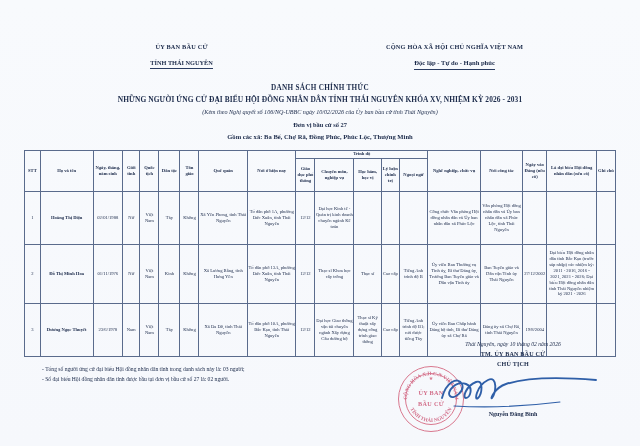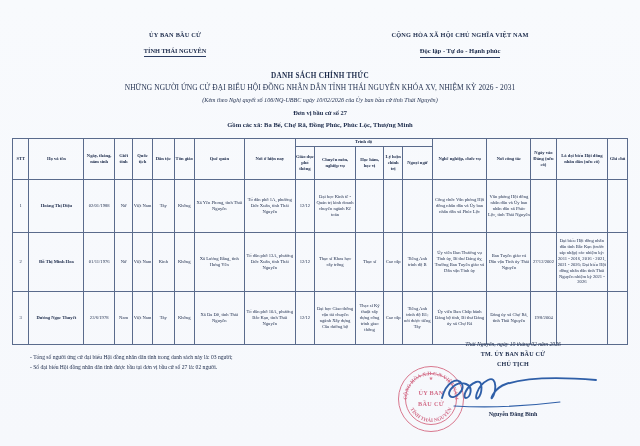--- a/index.html
+++ b/index.html
@@ -7,21 +7,21 @@
     width:640px;height:446px;
     background:#f7f9fc;
     font-family:"Liberation Serif", serif;
     color:#1b2a4a;
     overflow:hidden;
     position:relative;
   }
   .page{
     position:absolute;inset:0;
     background:linear-gradient(180deg,#f8fafd 0%,#f6f8fc 100%);
-    padding:4px;
+    padding:16px;
   }
 
   
   .hdr{display:flex;padding:26px 22px 0 22px;}
   .hdr-left{width:46%;text-align:center;padding-left:18px;}
   .hdr-right{width:54%;text-align:center;}
   .hdr-left .l1,.hdr-right .l1{
     font-weight:bold;font-size:6.3px;letter-spacing:.2px;line-height:1.5;
   }
   .hdr-left .l2{
@@ -29,21 +29,21 @@
     display:inline-block;border-bottom:1px solid #2a3c61;padding-bottom:0px;
   }
   .hdr-right .l2{
     font-weight:bold;font-size:6.6px;line-height:1.6;
     display:inline-block;border-bottom:1px solid #2a3c61;
   }
 
   
   .titles{text-align:center;margin-top:12px;}
   .t1{font-weight:bold;font-size:7.2px;letter-spacing:.3px;line-height:1.7;}
-  .t2{font-weight:normal;font-size:7.4px;letter-spacing:.1px;line-height:1.7;}
+  .t2{font-weight:bold;font-size:7.4px;letter-spacing:.1px;line-height:1.7;}
   .t3{font-style:italic;font-size:6.1px;line-height:1.9;}
   .t4{font-weight:bold;font-size:6.4px;line-height:1.8;margin-top:1px;}
   .t5{font-weight:bold;font-size:6.6px;line-height:1.8;}
 
   
   .tbl-wrap{margin:7px 8px 0 8px;}
   table{
     border-collapse:collapse;width:100%;
     table-layout:fixed;
   }

